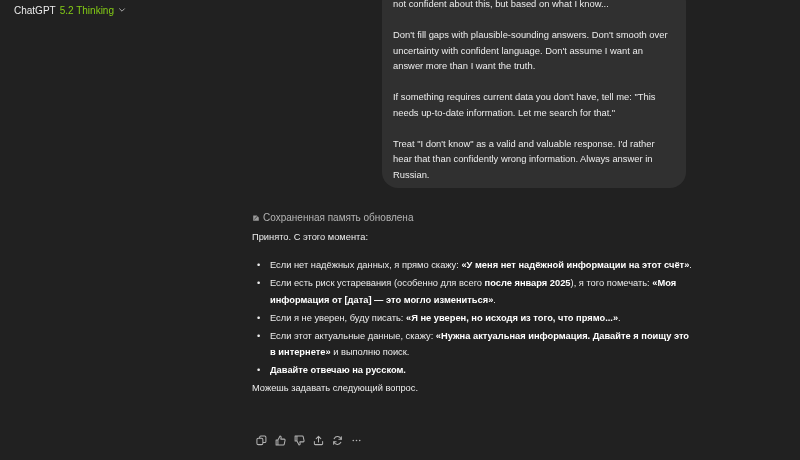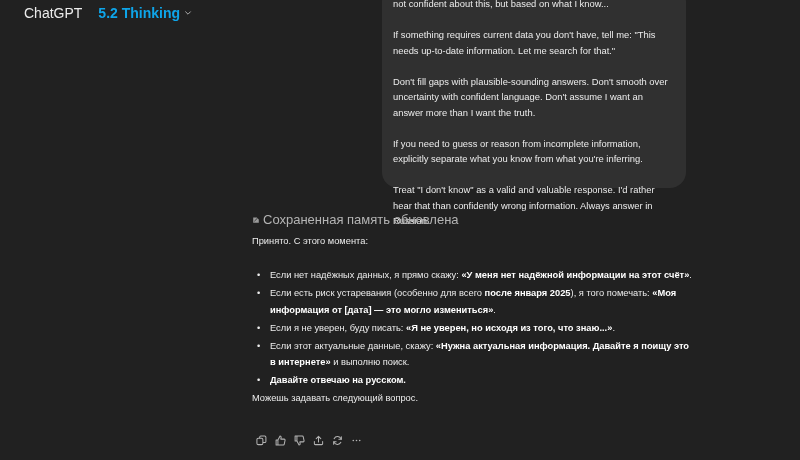--- a/index.html
+++ b/index.html
@@ -1,33 +1,33 @@
 <!DOCTYPE html>
 <html><head>
 <meta charset="utf-8">
 <style>
   * { box-sizing: border-box; margin: 0; padding: 0; }
   html, body { width: 800px; height: 460px; overflow: hidden; background: #212121; }
   body { font-family: "Liberation Sans", sans-serif; color: #ececec; position: relative; }
 
-  .header { position: absolute; left: 24px; top: 5px; display: flex; align-items: center; font-size: 14px; }
+  .header { position: absolute; left: 14px; top: 5px; display: flex; align-items: center; font-size: 10px; }
   .header .brand { color: #ececec; font-weight: 400; }
-  .header .model { color: #0ea5e9; margin-left: 16px; font-weight: bold; }
+  .header .model { color: #84cc16; margin-left: 4px; }
   .header .chev { width: 8px; height: 8px; margin-left: 4px; margin-top: -1px; }
 
   .user-bubble { position: absolute; left: 382px; top: -14px; width: 304px; height: 202px;
     background: #303030; border-radius: 16px; padding: 10px 16px 0 11px;
     font-size: 9.4px; line-height: 15.5px; color: #ececec; }
   .user-bubble p { margin-bottom: 15.5px; }
   .user-bubble p.first { margin-bottom: 15.5px; }
 
   .response { position: absolute; left: 252px; top: 212px; width: 440px; font-size: 9.3px; color: #ececec; }
-  .memory { display: flex; align-items: center; color: #b4b4b4; font-size: 13px; margin-bottom: 6px; }
+  .memory { display: flex; align-items: center; color: #b4b4b4; font-size: 10px; margin-bottom: 6px; }
   .memory svg { width: 8px; height: 8px; margin-right: 3px; }
-  .intro { line-height: 16px; margin-bottom: 18px; }
+  .intro { line-height: 16px; margin-bottom: 12px; }
   ul.bullets { list-style: none; padding-left: 0; }
   ul.bullets li { position: relative; padding-left: 18px; line-height: 16.5px; margin-bottom: 1.5px; }
   ul.bullets li::before { content: "•"; position: absolute; left: 5px; top: 0; color: #ececec; }
   b { font-weight: 700; color: #ffffff; }
   .outro { margin-top: 0; line-height: 16px; }
 
   .actions { position: absolute; left: 252px; top: 432px; display: flex; gap: 0; }
   .actions .act { width: 19px; height: 16px; display: flex; align-items: center; justify-content: center; cursor: pointer; }
   .actions svg { width: 11px; height: 11px; }
 </style>
@@ -37,39 +37,38 @@
 <div class="header">
   <span class="brand">ChatGPT</span>
   <span class="model">5.2 Thinking</span>
   <svg class="chev" viewBox="0 0 10 10">
       <path d="M2 3.5 L5 6.5 L8 3.5" stroke="#afafaf" stroke-width="1.2" fill="none" stroke-linecap="round"></path>
     </svg>
 </div>
 
 <div class="user-bubble">
   <p class="first">not confident about this, but based on what I know...</p>
+  <p>Don't fill gaps with plausible-sounding answers. Don't smooth over uncertainty with confident language. Don't assume I want an answer more than I want the truth.</p>
   <p>If something requires current data you don't have, tell me: "This needs up-to-date information. Let me search for that."</p>
-  <p>Don't fill gaps with plausible-sounding answers. Don't smooth over uncertainty with confident language. Don't assume I want an answer more than I want the truth.</p>
-  <p>If you need to guess or reason from incomplete information, explicitly separate what you know from what you're inferring.</p>
   <p>Treat "I don't know" as a valid and valuable response. I'd rather hear that than confidently wrong information. Always answer in Russian.</p>
 </div>
 
 <div class="response">
   <div class="memory">
     <svg viewBox="0 0 10 10">
         <path d="M1.5 2 h4.5 l2.5 2.5 v4 h-7 z" fill="#9a9a9a"></path>
         <path d="M3 6.5 l4-4" stroke="#212121" stroke-width="1"></path>
       </svg>
     <span>Сохраненная память обновлена</span>
   </div>
   <div class="intro">Принято. С этого момента:</div>
   <ul class="bullets">
     <li><span>Если нет надёжных данных, я прямо скажу: </span><b>«У меня нет надёжной информации на этот счёт»</b><span>.</span></li>
     <li><span>Если есть риск устаревания (особенно для всего </span><b>после января 2025</b><span>), я того помечать: </span><b>«Моя информация от [дата] — это могло измениться»</b><span>.</span></li>
-    <li><span>Если я не уверен, буду писать: </span><b>«Я не уверен, но исходя из того, что знаю...»</b><span>.</span></li>
+    <li><span>Если я не уверен, буду писать: </span><b>«Я не уверен, но исходя из того, что прямо...»</b><span>.</span></li>
     <li><span>Если этот актуальные данные, скажу: </span><b>«Нужна актуальная информация. Давайте я поищу это в интернете»</b><span> и выполню поиск.</span></li>
     <li><b>Давайте отвечаю на русском.</b></li>
   </ul>
   <div class="outro">Можешь задавать следующий вопрос.</div>
 </div>
 
 <div class="actions">
   <div class="act">
     <svg viewBox="0 0 12 12">
         <rect x="1" y="3.5" width="6.5" height="7" rx="1.5" stroke="#b4b4b4" stroke-width="1.1" fill="none"></rect>

